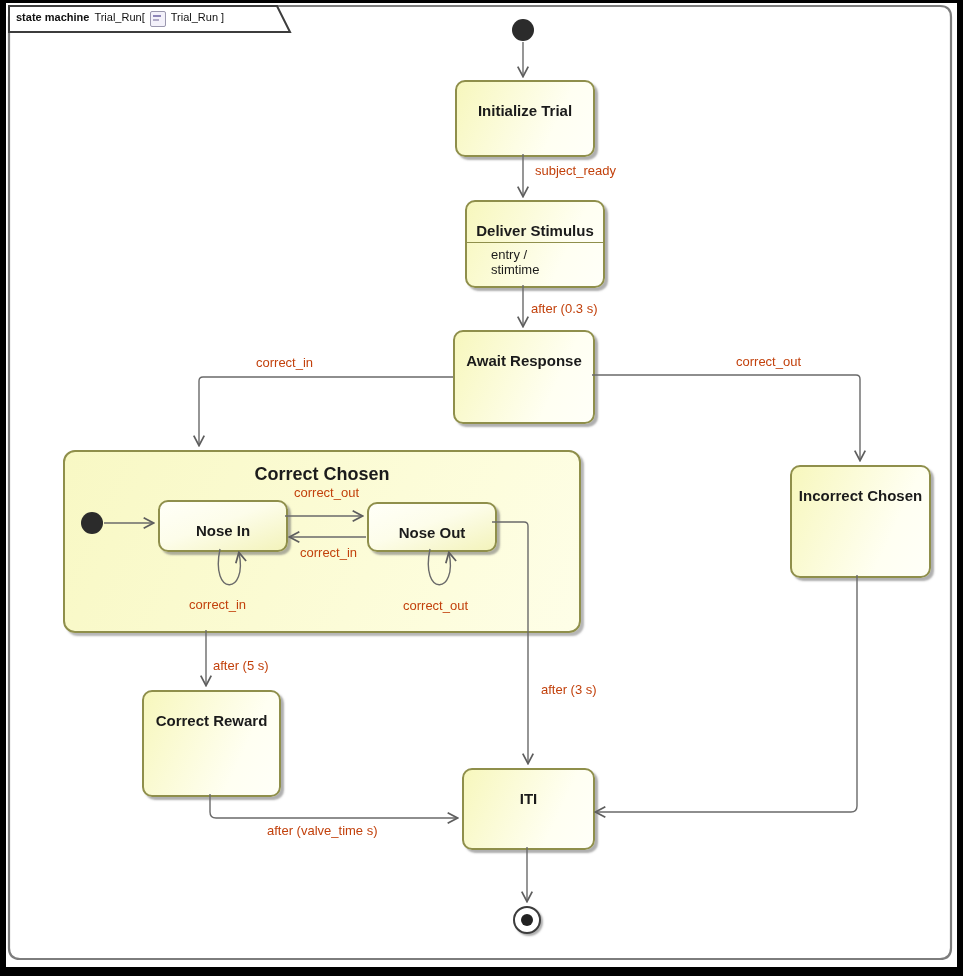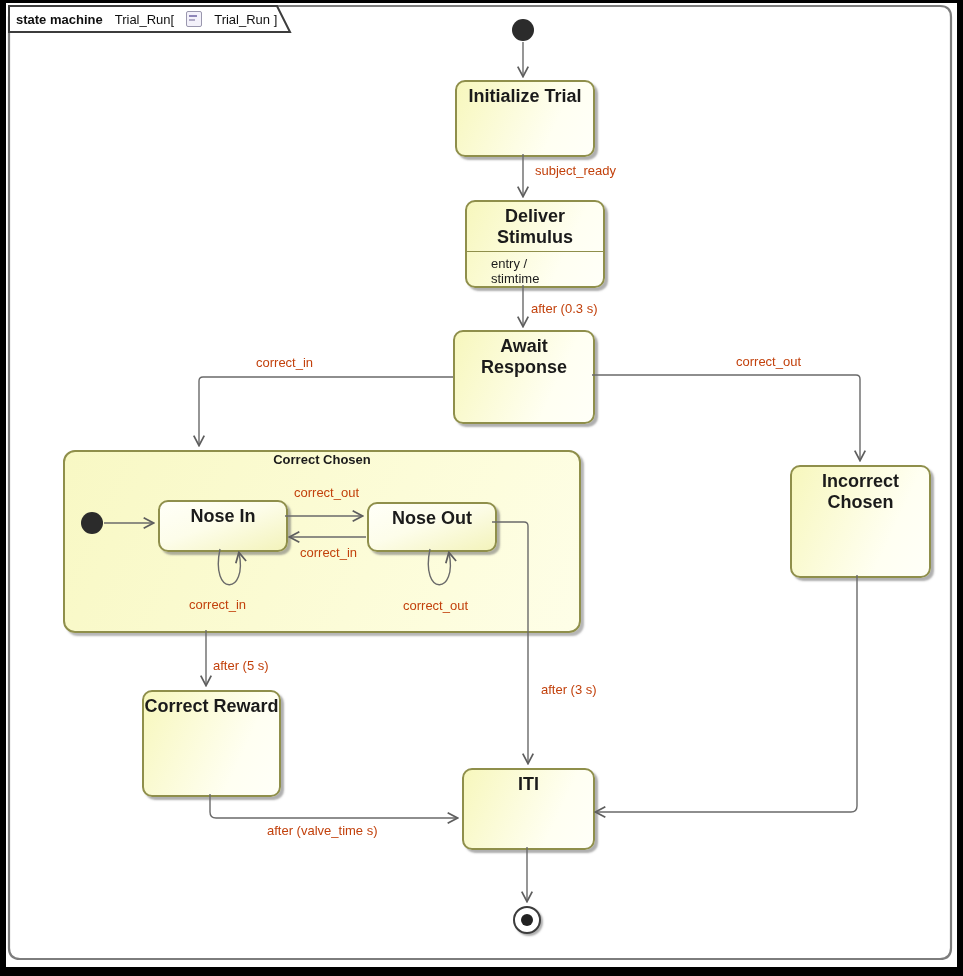--- a/index.html
+++ b/index.html
@@ -5,41 +5,41 @@
   html,body{margin:0;padding:0;background:#000;}
   #stage{position:relative;width:963px;height:976px;background:#000;overflow:hidden;
          font-family:"Liberation Sans", sans-serif;}
   #paper{position:absolute;left:6px;top:3px;width:951px;height:964px;background:#fff;}
   svg.layer{position:absolute;left:0;top:0;pointer-events:none;}
   #connector-layer{z-index:3;}
 
   .state{position:absolute;z-index:2;border:2px solid #8F8F4B;border-radius:10px;
          background:linear-gradient(115deg,#f7f7bd 0%, #fffff2 70%, #fffff8 100%);
          box-shadow:3px 3px 2px rgba(110,110,110,.55);}
-  .state .title{font-weight:bold;font-size:18px;color:#1b1b1b;text-align:center;padding-top:4px;}
+  .state .title{font-weight:bold;font-size:15px;color:#1b1b1b;text-align:center;padding-top:20px;}
   .state .divider{border-top:1px solid #8F8F4B;margin-top:3px;}
   .state .body-text{font-size:13px;color:#1b1b1b;padding:4px 24px;text-align:left;font-weight:normal;}
 
   .composite{position:absolute;z-index:1;border:2px solid #8F8F4B;border-radius:12px;
          background:linear-gradient(115deg,#f8f8c4 0%, #fdfddd 75%, #fefee8 100%);
          box-shadow:3px 3px 2px rgba(110,110,110,.5);}
-  .composite .title{font-weight:bold;font-size:13px;color:#1b1b1b;text-align:center;padding-top:0;}
+  .composite .title{font-weight:bold;font-size:18px;color:#1b1b1b;text-align:center;padding-top:12px;}
 
   .substate{background:linear-gradient(160deg,#fffff8 0%, #fdfdea 45%, #f3f3bb 100%);}
 
   .initial-dot{position:absolute;z-index:2;width:22px;height:22px;border-radius:50%;background:#2b2b2b;}
   .final-state{position:absolute;z-index:2;width:24px;height:24px;border-radius:50%;
                border:2px solid #3c3c3c;background:#fff;box-shadow:2px 2px 2px rgba(120,120,120,.6);}
   .final-state .dot{position:absolute;left:50%;top:50%;width:12px;height:12px;margin:-6px 0 0 -6px;
                border-radius:50%;background:#222;}
 
   .edge-label{position:absolute;z-index:4;font-size:13px;line-height:14px;color:#c2410c;white-space:nowrap;}
 
-  #frame-title{position:absolute;left:16px;top:11px;z-index:5;font-size:13px;color:#101010;
-               display:flex;align-items:flex-end;gap:12px;white-space:nowrap;}
+  #frame-title{position:absolute;left:16px;top:11px;z-index:5;font-size:11px;color:#101010;
+               display:flex;align-items:flex-start;gap:5px;white-space:nowrap;}
   #frame-title .kw{font-weight:bold;}
   .mini-icon{display:inline-block;width:14px;height:14px;border:1px solid #9a97ae;border-radius:2px;
              background:#f3f1fa;position:relative;}
   .mini-icon::before{content:"";position:absolute;left:2px;top:3px;width:8px;height:2px;background:#8e86b8;}
   .mini-icon::after{content:"";position:absolute;left:2px;top:7px;width:6px;height:2px;background:#b0aac6;}
 </style>
 </head>
 <body>
 
 <div id="stage">

